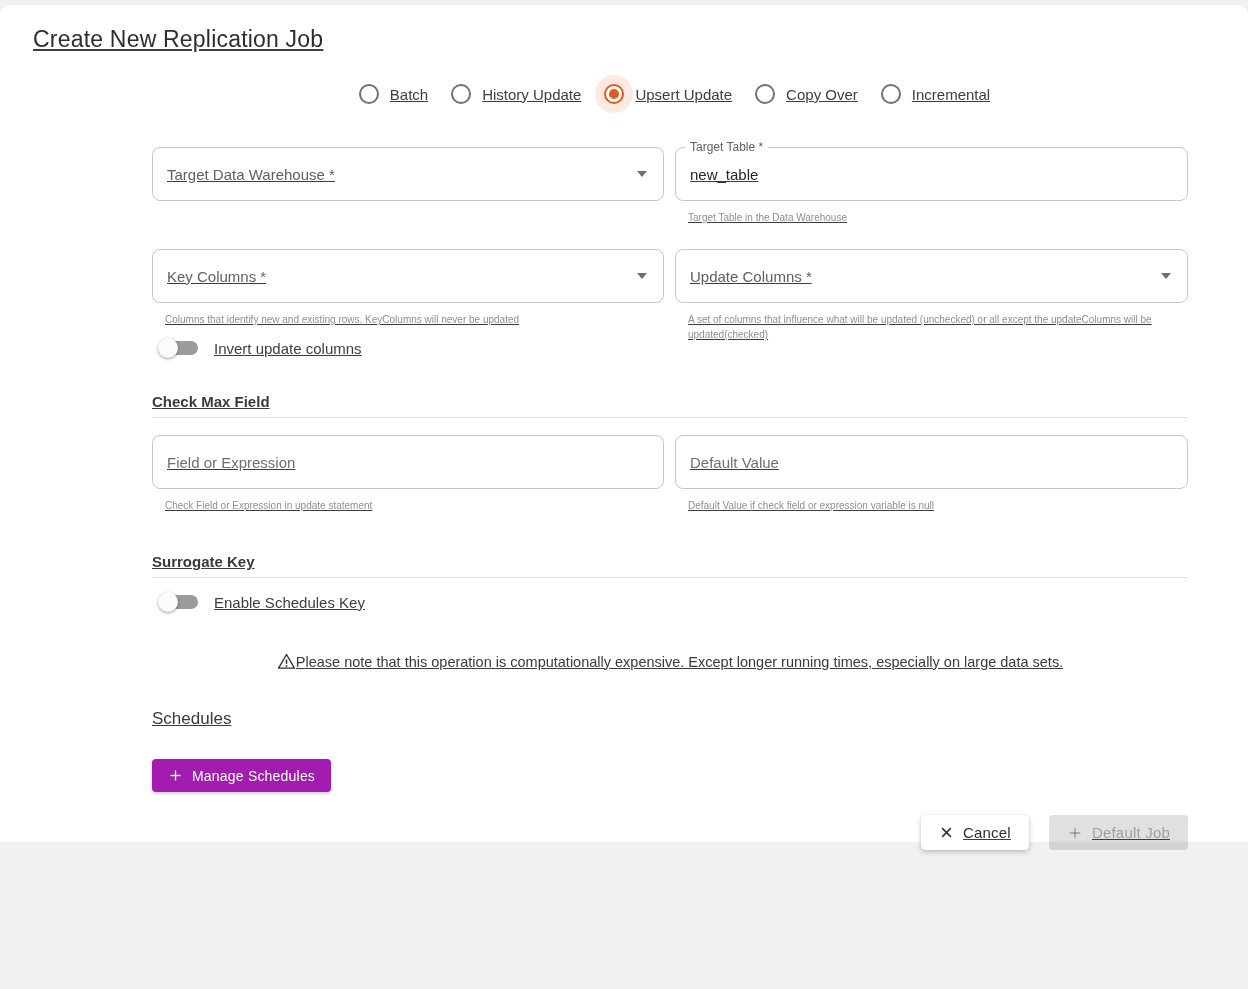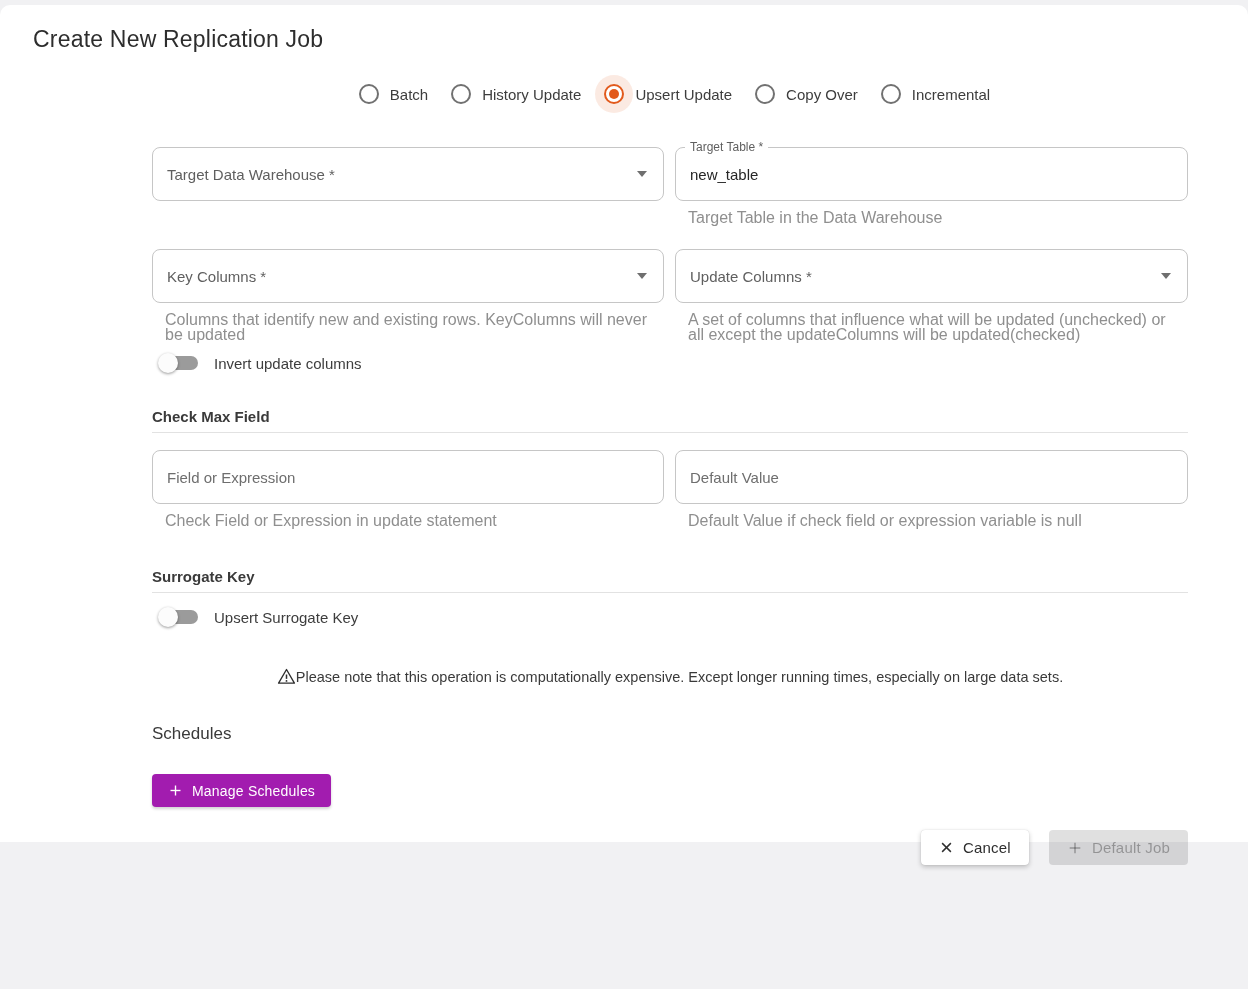--- a/index.html
+++ b/index.html
@@ -6,20 +6,21 @@
   html,body { width:1248px; height:989px; overflow:hidden; }
   body {
     font-family:"Liberation Sans","DejaVu Sans",sans-serif;
     background:#f1f1f3;
     color:#3d3d3d;
   }
   .card {
     width:1248px; height:837px; margin-top:5px;
     background:#ffffff;
     border-radius:10px 10px 0 0;
+    text-decoration:underline;
   }
   .page-title {
     padding:21px 0 0 33px;
     font-size:23px; font-weight:500; color:#2d2d2d;
     letter-spacing:0.2px;
   }
   .content { width:1036px; margin-left:152px; }
 
   
   .radio-row {
@@ -68,21 +69,21 @@
   .input-box input {
     border:none; outline:none; width:100%; height:100%;
     font-family:inherit; font-size:15px; color:#262626; background:transparent;
   }
   .input-box input::placeholder { color:#6e6e6e; opacity:1; }
   .floating-label {
     position:absolute; top:-7px; left:9px; background:#fff;
     padding:0 5px; font-size:12px; color:#5f5f5f; line-height:13px;
   }
   .helper {
-    margin:9px 0 0 13px; font-size:16px; color:#8f8f8f; line-height:15px;
+    margin:9px 0 0 13px; font-size:10px; color:#8f8f8f; line-height:15px;
     max-width:490px;
   }
 
   
   .toggle-row { display:flex; align-items:center; }
   .toggle-row.invert { margin-top:9px; }
   .toggle-row.surrogate { margin-top:12px; }
   .switch { position:relative; width:46px; height:24px; margin-left:6px; cursor:pointer; flex:none; }
   .switch .track {
     position:absolute; left:6px; top:5px; width:34px; height:14px;
@@ -257,21 +258,21 @@
 
     
     <div class="section-header surrogatekey">Surrogate Key</div>
     <hr class="divider">
 
     <div class="toggle-row surrogate">
       <span class="switch">
         <span class="track"></span>
         <span class="thumb"></span>
       </span>
-      <span class="toggle-label">Upsert Surrogate Key</span>
+      <span class="toggle-label">Enable Schedules Key</span>
     </div>
 
     
     <div class="warning-row">
       <span class="icon">
         <svg width="19" height="19" viewBox="0 0 24 24">
           <path d="M12 3.2 L22 20.4 H2 Z" fill="none" stroke="#2e2e2e" stroke-width="1.7" stroke-linejoin="round"></path>
           <line x1="12" y1="9.5" x2="12" y2="15" stroke="#2e2e2e" stroke-width="1.9"></line>
           <circle cx="12" cy="17.6" r="1.15" fill="#2e2e2e"></circle>
         </svg>

